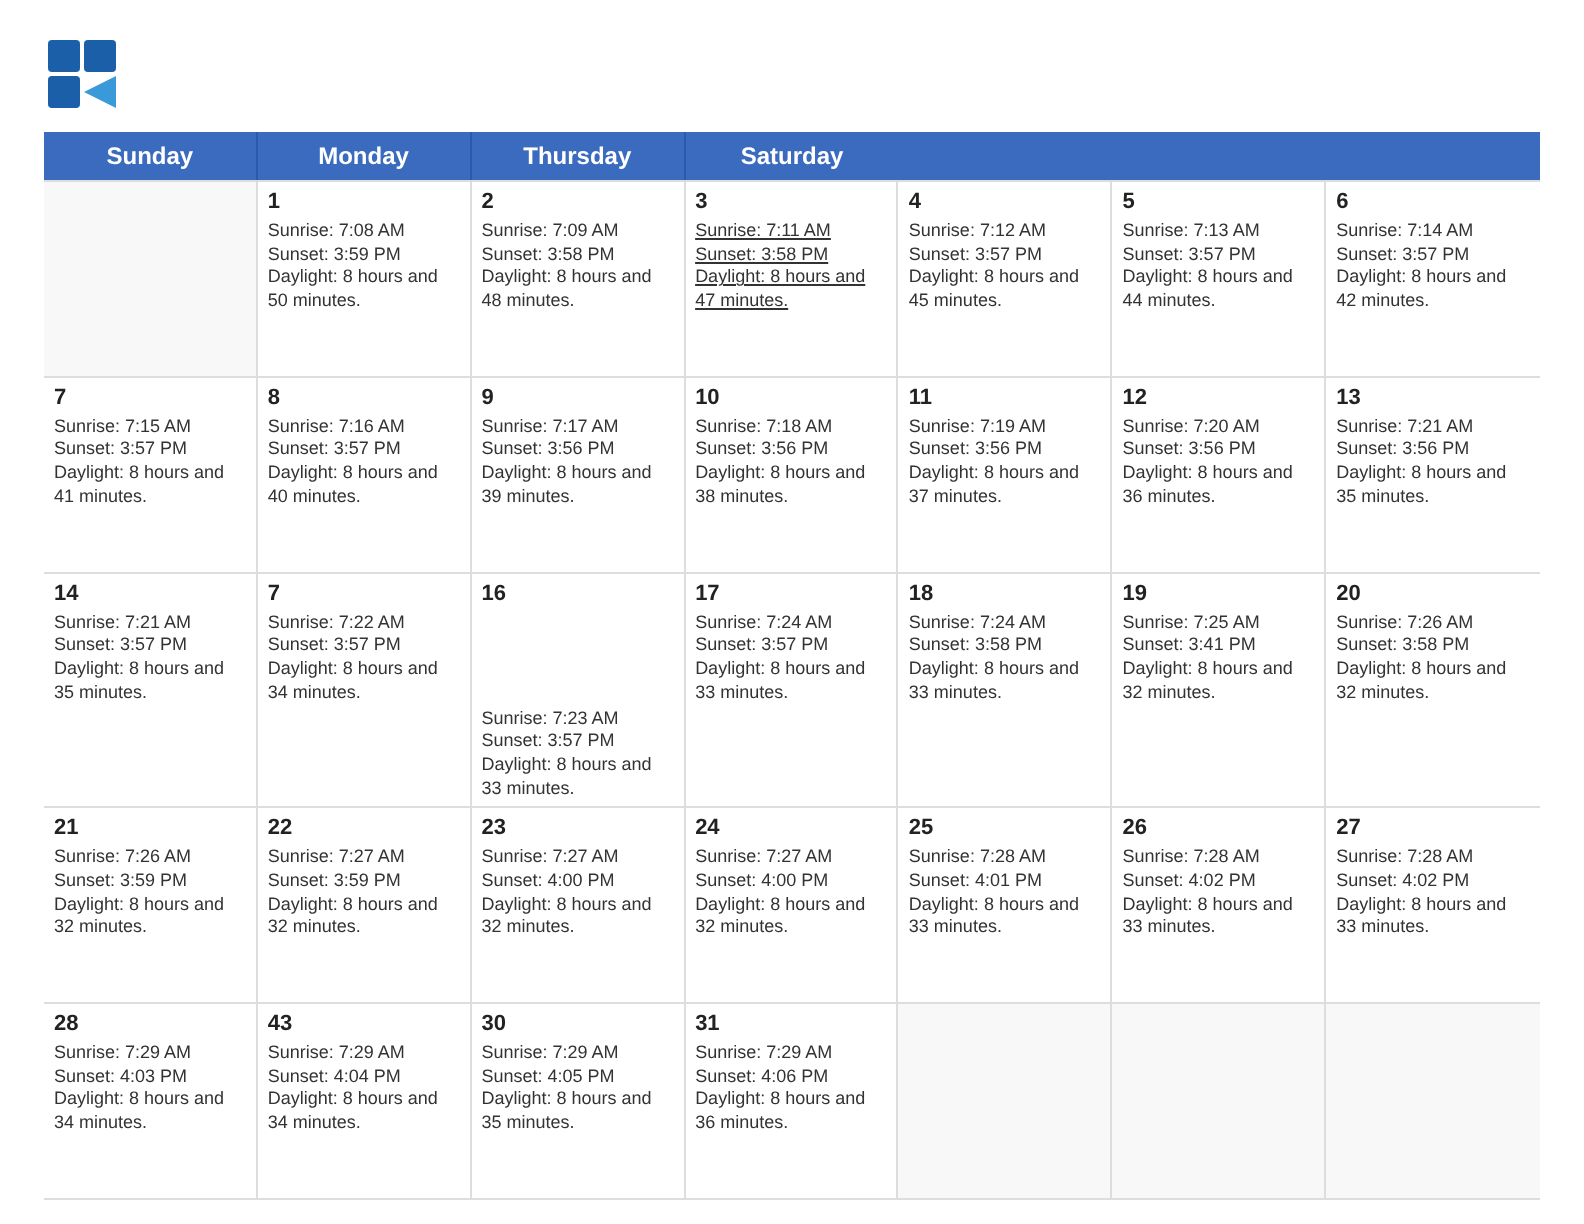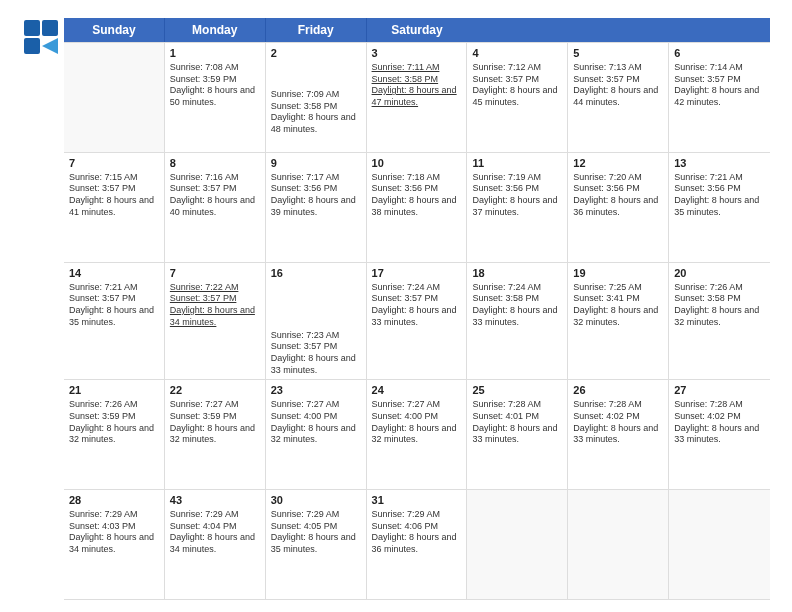--- a/index.html
+++ b/index.html
@@ -8,21 +8,21 @@
       background: #fff;
       width: 792px;
       height: 612px;
       overflow: hidden;
     }
     .page {
       width: 792px;
       height: 612px;
       padding: 18px 22px 12px 22px;
       display: flex;
-      flex-direction: row;
+      flex-direction: column;
     }
     .header {
       display: flex;
       justify-content: space-between;
       align-items: flex-start;
       margin-bottom: 10px;
     }
     .logo {
       display: flex;
       align-items: center;
@@ -133,35 +133,35 @@
     <div class="title-block">
       <div class="month-title"></div>
       <div class="location-title"></div>
     </div>
   </div>
 
   <div class="calendar">
     <div class="cal-header-row">
     <div class="cal-header-cell">Sunday</div>
         <div class="cal-header-cell">Monday</div>
-        <div class="cal-header-cell">Friday</div>
+        <div class="cal-header-cell">Thursday</div>
         <div class="cal-header-cell">Saturday</div>
       </div>
     <div class="cal-body">
     <div class="cal-row">
           <div class="cal-cell empty"></div>
           <div class="cal-cell">
             <div class="day-num">1</div>
             <div class="cell-text" style="white-space: pre-line;">Sunrise: 7:08 AM
 Sunset: 3:59 PM
 Daylight: 8 hours and 50 minutes.</div>
           </div>
           <div class="cal-cell">
             <div class="day-num">2</div>
-            <div class="cell-text" style="white-space: pre-line; margin-top: 27px;">Sunrise: 7:09 AM
+            <div class="cell-text" style="white-space: pre-line;">Sunrise: 7:09 AM
 Sunset: 3:58 PM
 Daylight: 8 hours and 48 minutes.</div>
           </div>
           <div class="cal-cell">
             <div class="day-num">3</div>
             <div class="cell-text" style="white-space: pre-line; text-decoration: underline;">Sunrise: 7:11 AM
 Sunset: 3:58 PM
 Daylight: 8 hours and 47 minutes.</div>
           </div>
           <div class="cal-cell">
@@ -229,21 +229,21 @@
         </div>
         <div class="cal-row">
           <div class="cal-cell">
             <div class="day-num">14</div>
             <div class="cell-text" style="white-space: pre-line;">Sunrise: 7:21 AM
 Sunset: 3:57 PM
 Daylight: 8 hours and 35 minutes.</div>
           </div>
           <div class="cal-cell">
             <div class="day-num">7</div>
-            <div class="cell-text" style="white-space: pre-line; text-decoration: underline;">Sunrise: 7:22 AM
+            <div class="cell-text" style="white-space: pre-line;">Sunrise: 7:22 AM
 Sunset: 3:57 PM
 Daylight: 8 hours and 34 minutes.</div>
           </div>
           <div class="cal-cell">
             <div class="day-num">16</div>
             <div class="cell-text" style="white-space: pre-line; margin-top: 48px;">Sunrise: 7:23 AM
 Sunset: 3:57 PM
 Daylight: 8 hours and 33 minutes.</div>
           </div>
           <div class="cal-cell">

